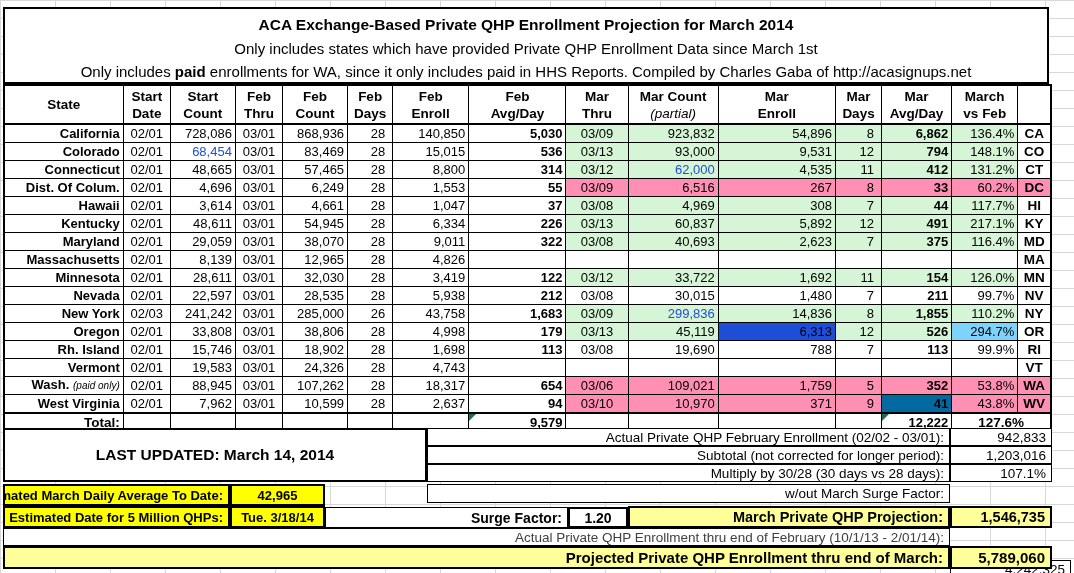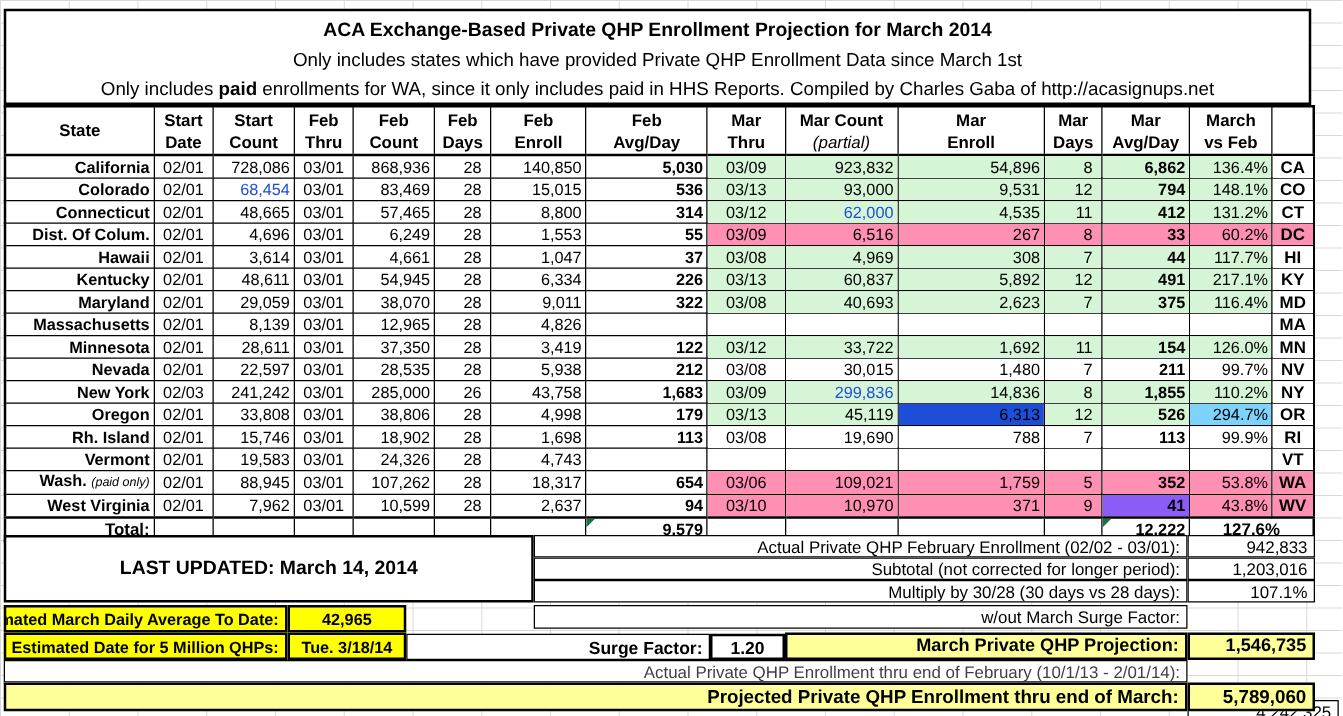--- a/index.html
+++ b/index.html
@@ -230,21 +230,21 @@
           <td class="r d" style="background: rgb(255, 255, 255);"><span></span></td>
           <td class="bd" style="background: rgb(255, 255, 255);"><span></span></td>
           <td class="r" style="background: rgb(255, 255, 255);"><span></span></td>
           <td class="code" style="background: rgb(255, 255, 255);"><span>MA</span></td>
         </tr>
         <tr>
           <td class="st"><span>Minnesota</span></td>
           <td class="c"><span>02/01</span></td>
           <td class="r"><span>28,611</span></td>
           <td class="c"><span>03/01</span></td>
-          <td class="r"><span>37,350</span></td>
+          <td class="r"><span>32,030</span></td>
           <td class="r d"><span>28</span></td>
           <td class="r"><span>3,419</span></td>
           <td class="bd"><span>122</span></td>
           <td class="c" style="background: rgb(214, 245, 214);"><span>03/12</span></td>
           <td class="r" style="background: rgb(214, 245, 214);"><span>33,722</span></td>
           <td class="r" style="background: rgb(214, 245, 214);"><span>1,692</span></td>
           <td class="r d" style="background: rgb(214, 245, 214);"><span>11</span></td>
           <td class="bd" style="background: rgb(214, 245, 214);"><span>154</span></td>
           <td class="r" style="background: rgb(214, 245, 214);"><span>126.0%</span></td>
           <td class="code" style="background: rgb(255, 255, 255);"><span>MN</span></td>
@@ -357,21 +357,21 @@
           <td class="r"><span>7,962</span></td>
           <td class="c"><span>03/01</span></td>
           <td class="r"><span>10,599</span></td>
           <td class="r d"><span>28</span></td>
           <td class="r"><span>2,637</span></td>
           <td class="bd"><span>94</span></td>
           <td class="c" style="background: rgb(255, 143, 179);"><span>03/10</span></td>
           <td class="r" style="background: rgb(255, 143, 179);"><span>10,970</span></td>
           <td class="r" style="background: rgb(255, 143, 179);"><span>371</span></td>
           <td class="r d" style="background: rgb(255, 143, 179);"><span>9</span></td>
-          <td class="bd" style="background: #8b5cf6;"><span>41</span></td>
+          <td class="bd" style="background: #0369a1;"><span>41</span></td>
           <td class="r" style="background: rgb(255, 143, 179);"><span>43.8%</span></td>
           <td class="code" style="background: rgb(255, 143, 179);"><span>WV</span></td>
         </tr>
         <tr class="total-row">
           <td class="tl"><span>Total:</span></td>
           <td class=""></td>
           <td class=""></td>
           <td class=""></td>
           <td class=""></td>
           <td class=""></td>

